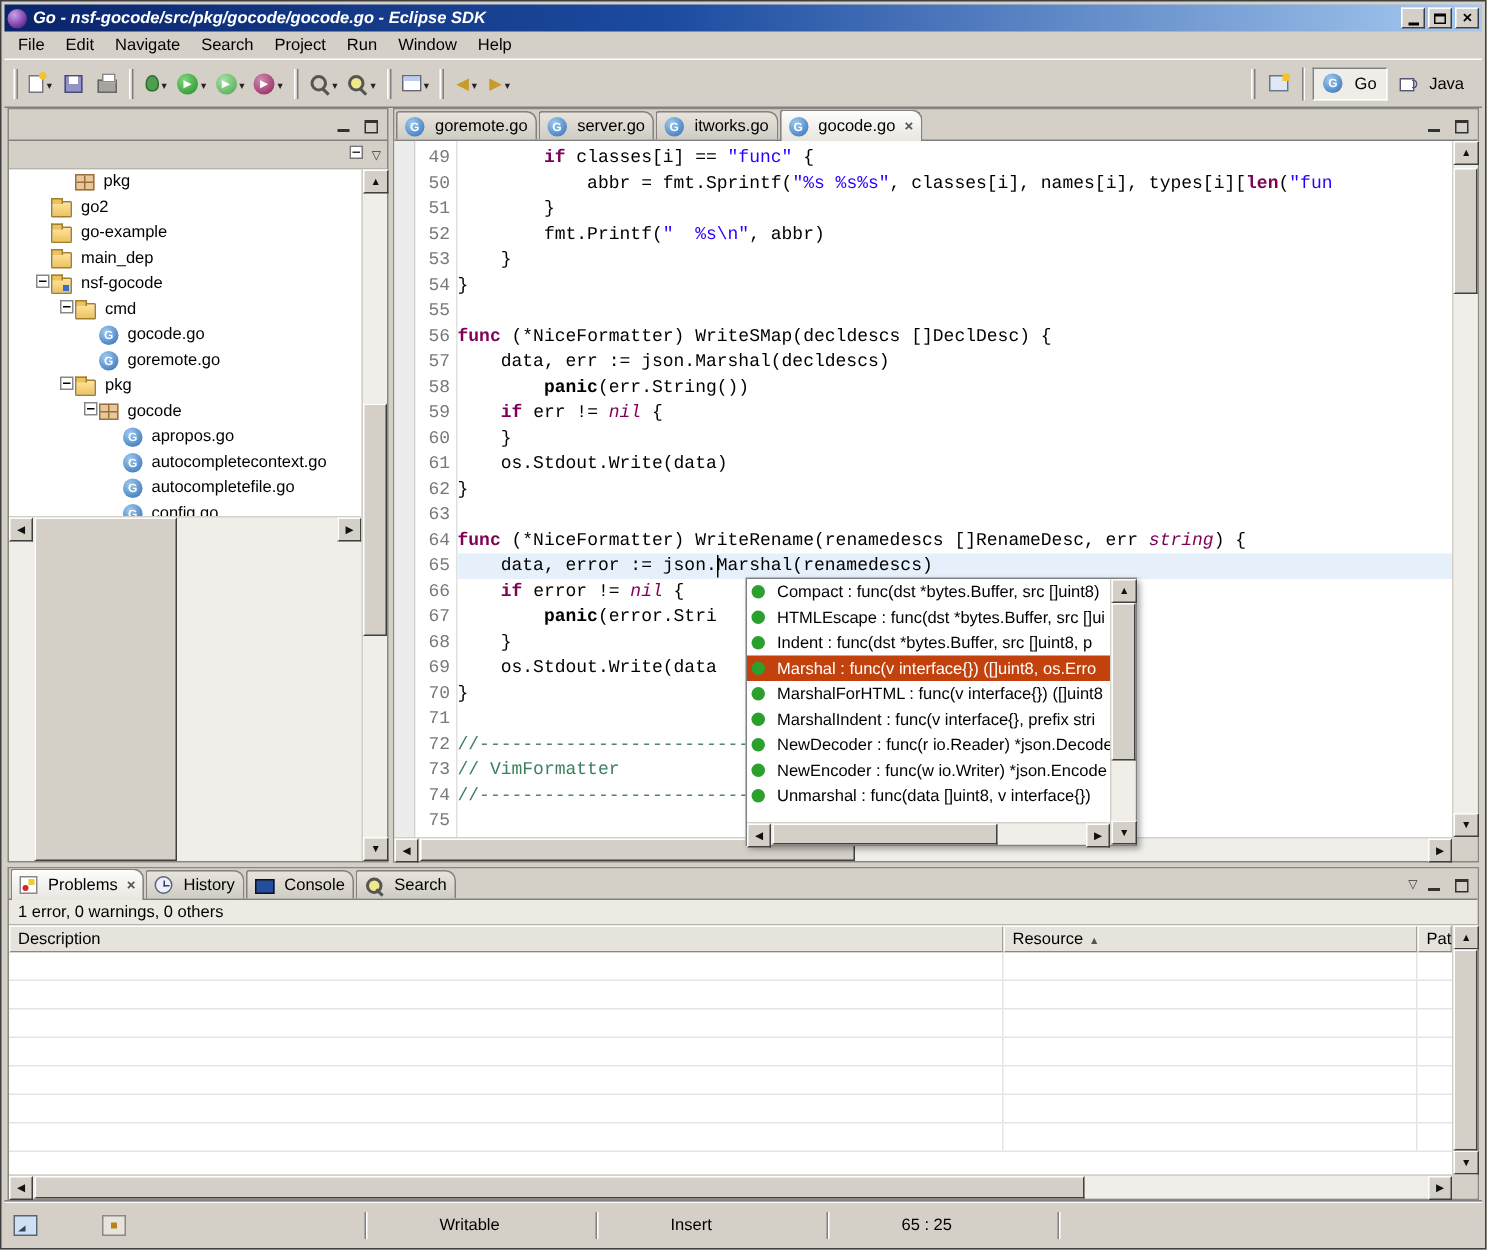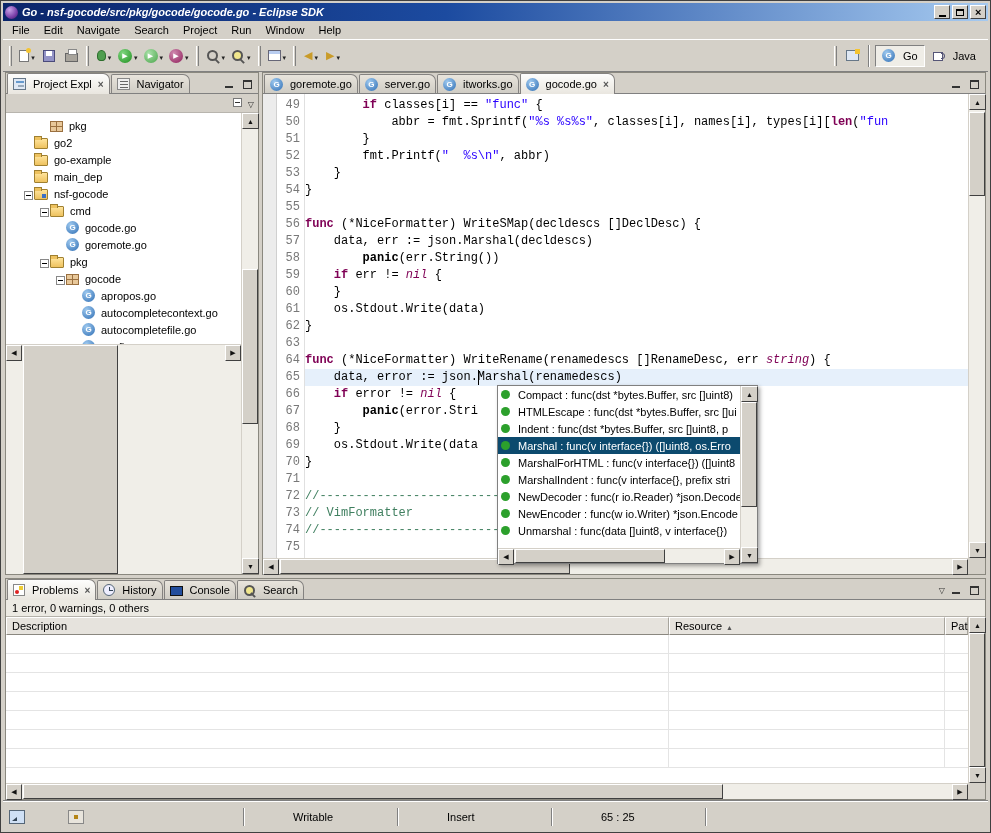--- a/index.html
+++ b/index.html
@@ -72,21 +72,21 @@
 .mm-max{width:9px;height:9px;border:1px solid #333;border-top-width:2px;}
 .view-toolbar{height:19px;display:flex;align-items:center;justify-content:flex-end;gap:6px;padding-right:4px;border-bottom:1px solid #b8b5ae;background:#d4d0c8;}
 .vt-collapse{width:9px;height:9px;border:1px solid #777;background:#fff;position:relative;display:inline-block;}
 .vt-collapse::before{content:"";position:absolute;left:1px;top:3px;width:5px;height:1px;background:#333;}
 .vt-menu::before{content:"▽";font-size:8px;color:#333;}
 
 
 .tree-wrap{flex:1;display:flex;min-height:0;}
 .tree-left{flex:1;display:flex;flex-direction:column;background:#fff;min-width:0;}
 .tree{flex:1;padding-top:2px;overflow:hidden;}
-.trw{height:17px;display:flex;align-items:flex-end;white-space:nowrap;}
+.trw{height:17px;display:flex;align-items:flex-start;white-space:nowrap;}
 .tindent{flex:none;}
 .exp-slot{width:12px;flex:none;display:flex;align-items:center;justify-content:center;}
 .expander{width:9px;height:9px;border:1px solid #888;background:#fff;position:relative;display:inline-block;}
 .expander::before{content:"";position:absolute;left:1px;top:3px;width:5px;height:1px;background:#000;}
 .expander.plus::after{content:"";position:absolute;left:3px;top:1px;width:1px;height:5px;background:#000;}
 .ticon{flex:none;margin-right:4px;}
 .trw-label{padding:0 2px;}
 
 
 .ti-folder,.ti-project{width:14px;height:11px;background:linear-gradient(#ffe49c,#eec25f);border:1px solid #a08030;border-radius:1px;position:relative;margin-top:2px;}
@@ -148,21 +148,21 @@
 .hscroll .sb-btn{height:16px;width:16px;}
 .hscroll .sb-thumb{top:0;height:100%;}
 .hscroll-row{display:flex;height:16px;flex:none;}
 .sb-corner{width:17px;height:16px;background:#d4d0c8;flex:none;}
 
 
 .popup{position:absolute;left:496px;top:384px;width:261px;height:179px;background:#fff;border:1px solid #808080;box-shadow:2px 2px 4px rgba(0,0,0,.35);display:flex;z-index:50;}
 .popup-list{flex:1;display:flex;flex-direction:column;min-width:0;}
 .popup-items{flex:1;overflow:hidden;}
 .pitem{height:17px;display:flex;align-items:center;gap:4px;padding:0 3px;white-space:nowrap;overflow:hidden;}
-.pitem.selected{background:#0c4a6e;color:#fff;}
+.pitem.selected{background:#c2410c;color:#fff;}
 .popup .hscroll{flex:none;height:15px;}
 
 
 .bottom-panel{height:222px;margin:0 2px;}
 .summary{height:17px;background:#eceae3;border-bottom:1px solid #b5b2aa;padding:2px 6px 0;}
 .table-wrap{flex:1;display:flex;min-height:0;}
 .table-main{flex:1;display:flex;flex-direction:column;min-width:0;}
 .table-header{height:18px;display:flex;background:#e6e3dd;flex:none;}
 .hcell{border-top:1px solid #fff;border-left:1px solid #fff;border-right:1px solid #a7a49c;border-bottom:1px solid #8a877f;padding:1px 5px;display:flex;align-items:center;gap:4px;}
 .col-0{width:663px;flex:none;}
@@ -298,31 +298,20 @@
             <span class="persp-label">Java</span>
           </span>
         </span>
     </div>
   </div>
 
   <div class="main">
 
     <div class="panel left-pan">
       <div class="viewtab-row">
-        <span class="tabs" id="explorer-tabs">
-            <span class="tab active">
-              <span class="ticon ti-projexp"></span>
-              <span class="tab-label">Project Expl</span>
-              <span class="tab-close"></span>
-            </span>
-            <span class="tab">
-              <span class="ticon ti-navigator"></span>
-              <span class="tab-label">Navigator</span>
-            </span>
-          </span>
         <span class="row-btns">
           <span class="mm-btn">
               <span class="mm-min"></span>
             </span>
           <span class="mm-btn">
               <span class="mm-max"></span>
             </span>
         </span>
       </div>
       <div class="view-toolbar">

